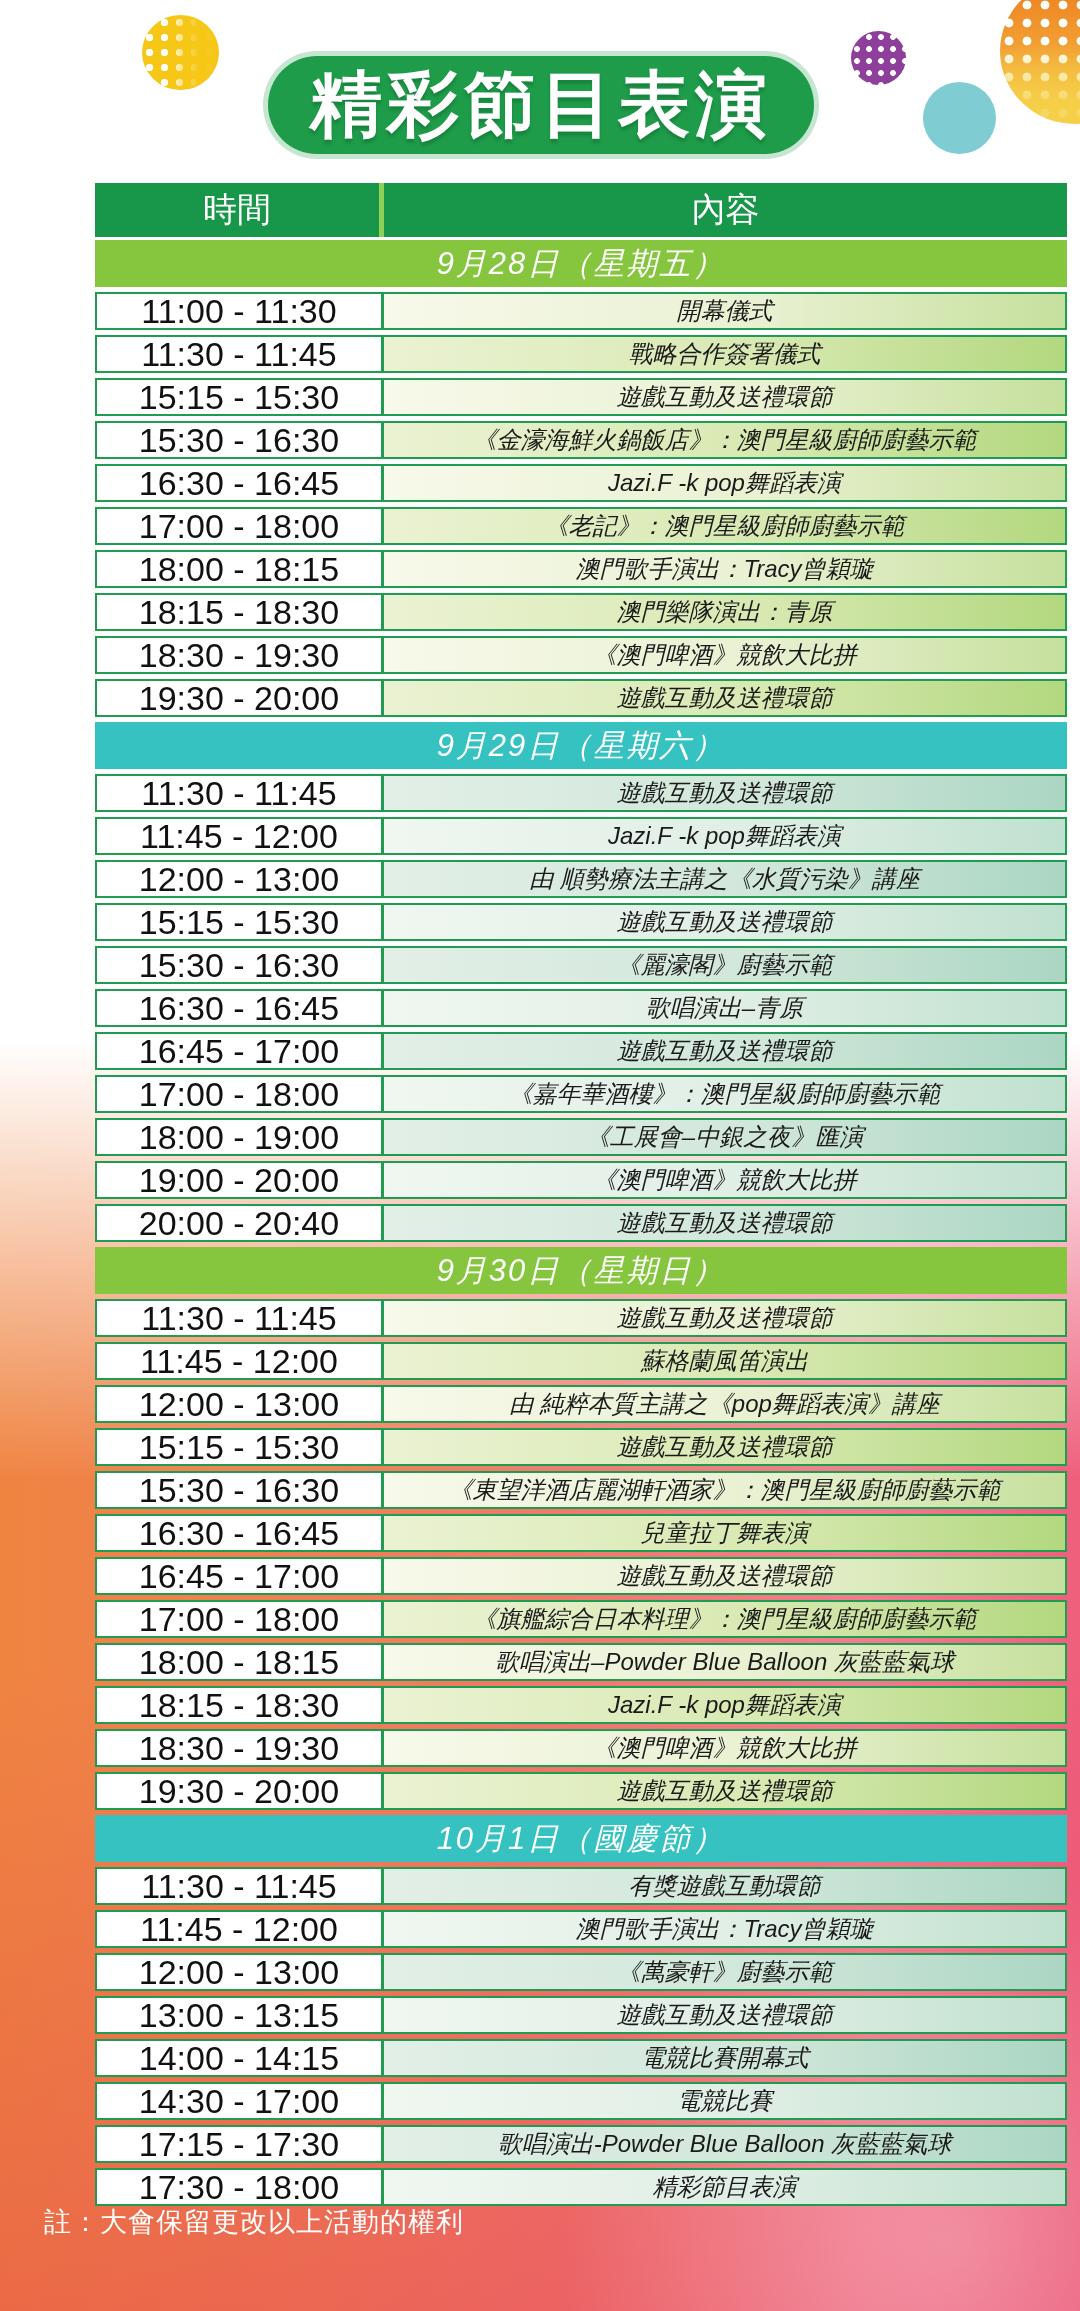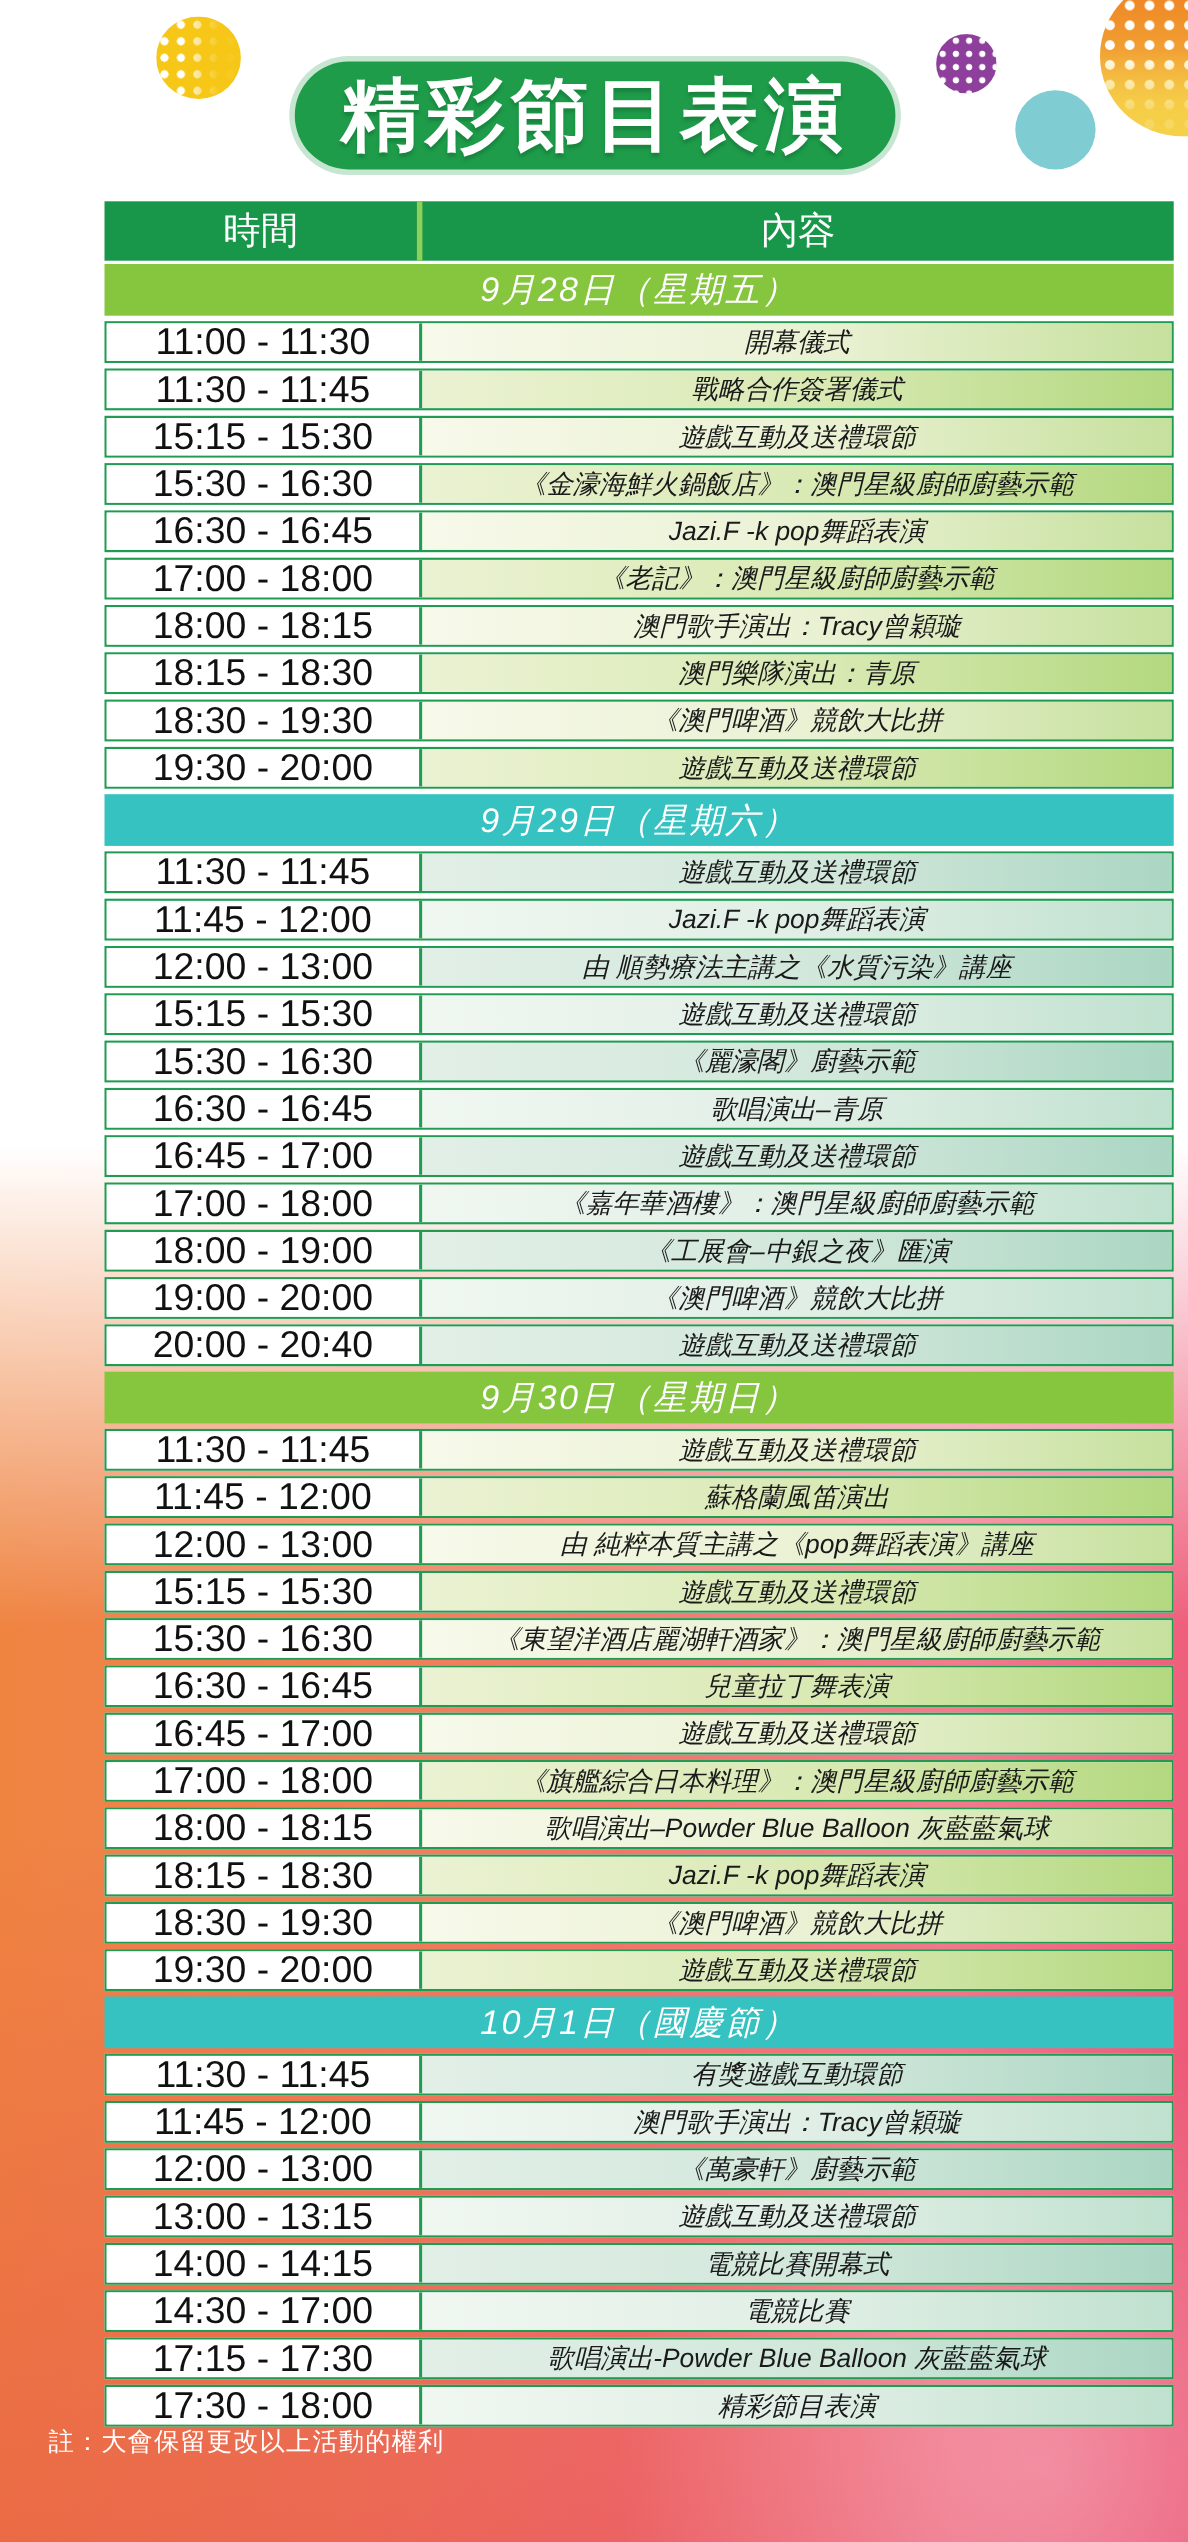--- a/index.html
+++ b/index.html
@@ -76,21 +76,21 @@
   }
   .rc{
     flex:1;display:flex;align-items:center;justify-content:center;
     font-size:24px;color:#1a1a1a;white-space:nowrap;overflow:hidden;font-style:italic;
   }
   .rc.g-odd {background:linear-gradient(90deg,#f7f9ea 0%,#e9f1d2 55%,#c6e09d 100%);}
   .rc.g-even{background:linear-gradient(90deg,#ebf2d3 0%,#d8e9b2 55%,#b3d87f 100%);}
   .rc.t-odd {background:linear-gradient(90deg,#e2efe7 0%,#d1e7da 55%,#abd6c3 100%);}
   .rc.t-even{background:linear-gradient(90deg,#f0f7f1 0%,#dfeee4 55%,#c0e1cf 100%);}
   .note{
-    position:absolute;left:44px;top:2204px;color:#ffffff;font-size:23px;letter-spacing:1px;
+    position:absolute;left:44px;top:2204px;color:#ffffff;font-size:27px;letter-spacing:1px;
   }
 </style>
 </head>
 <body>
 
 <div class="page" style="--banner: #1e9c4a; --header: #18964a; --dgreen: #86c53e; --dteal: #35c2c0; --line: #1f9c52;">
 
   <div class="circle c-yellow"></div>
   <div class="circle c-purple"></div>
   <div class="circle c-teal"></div>

